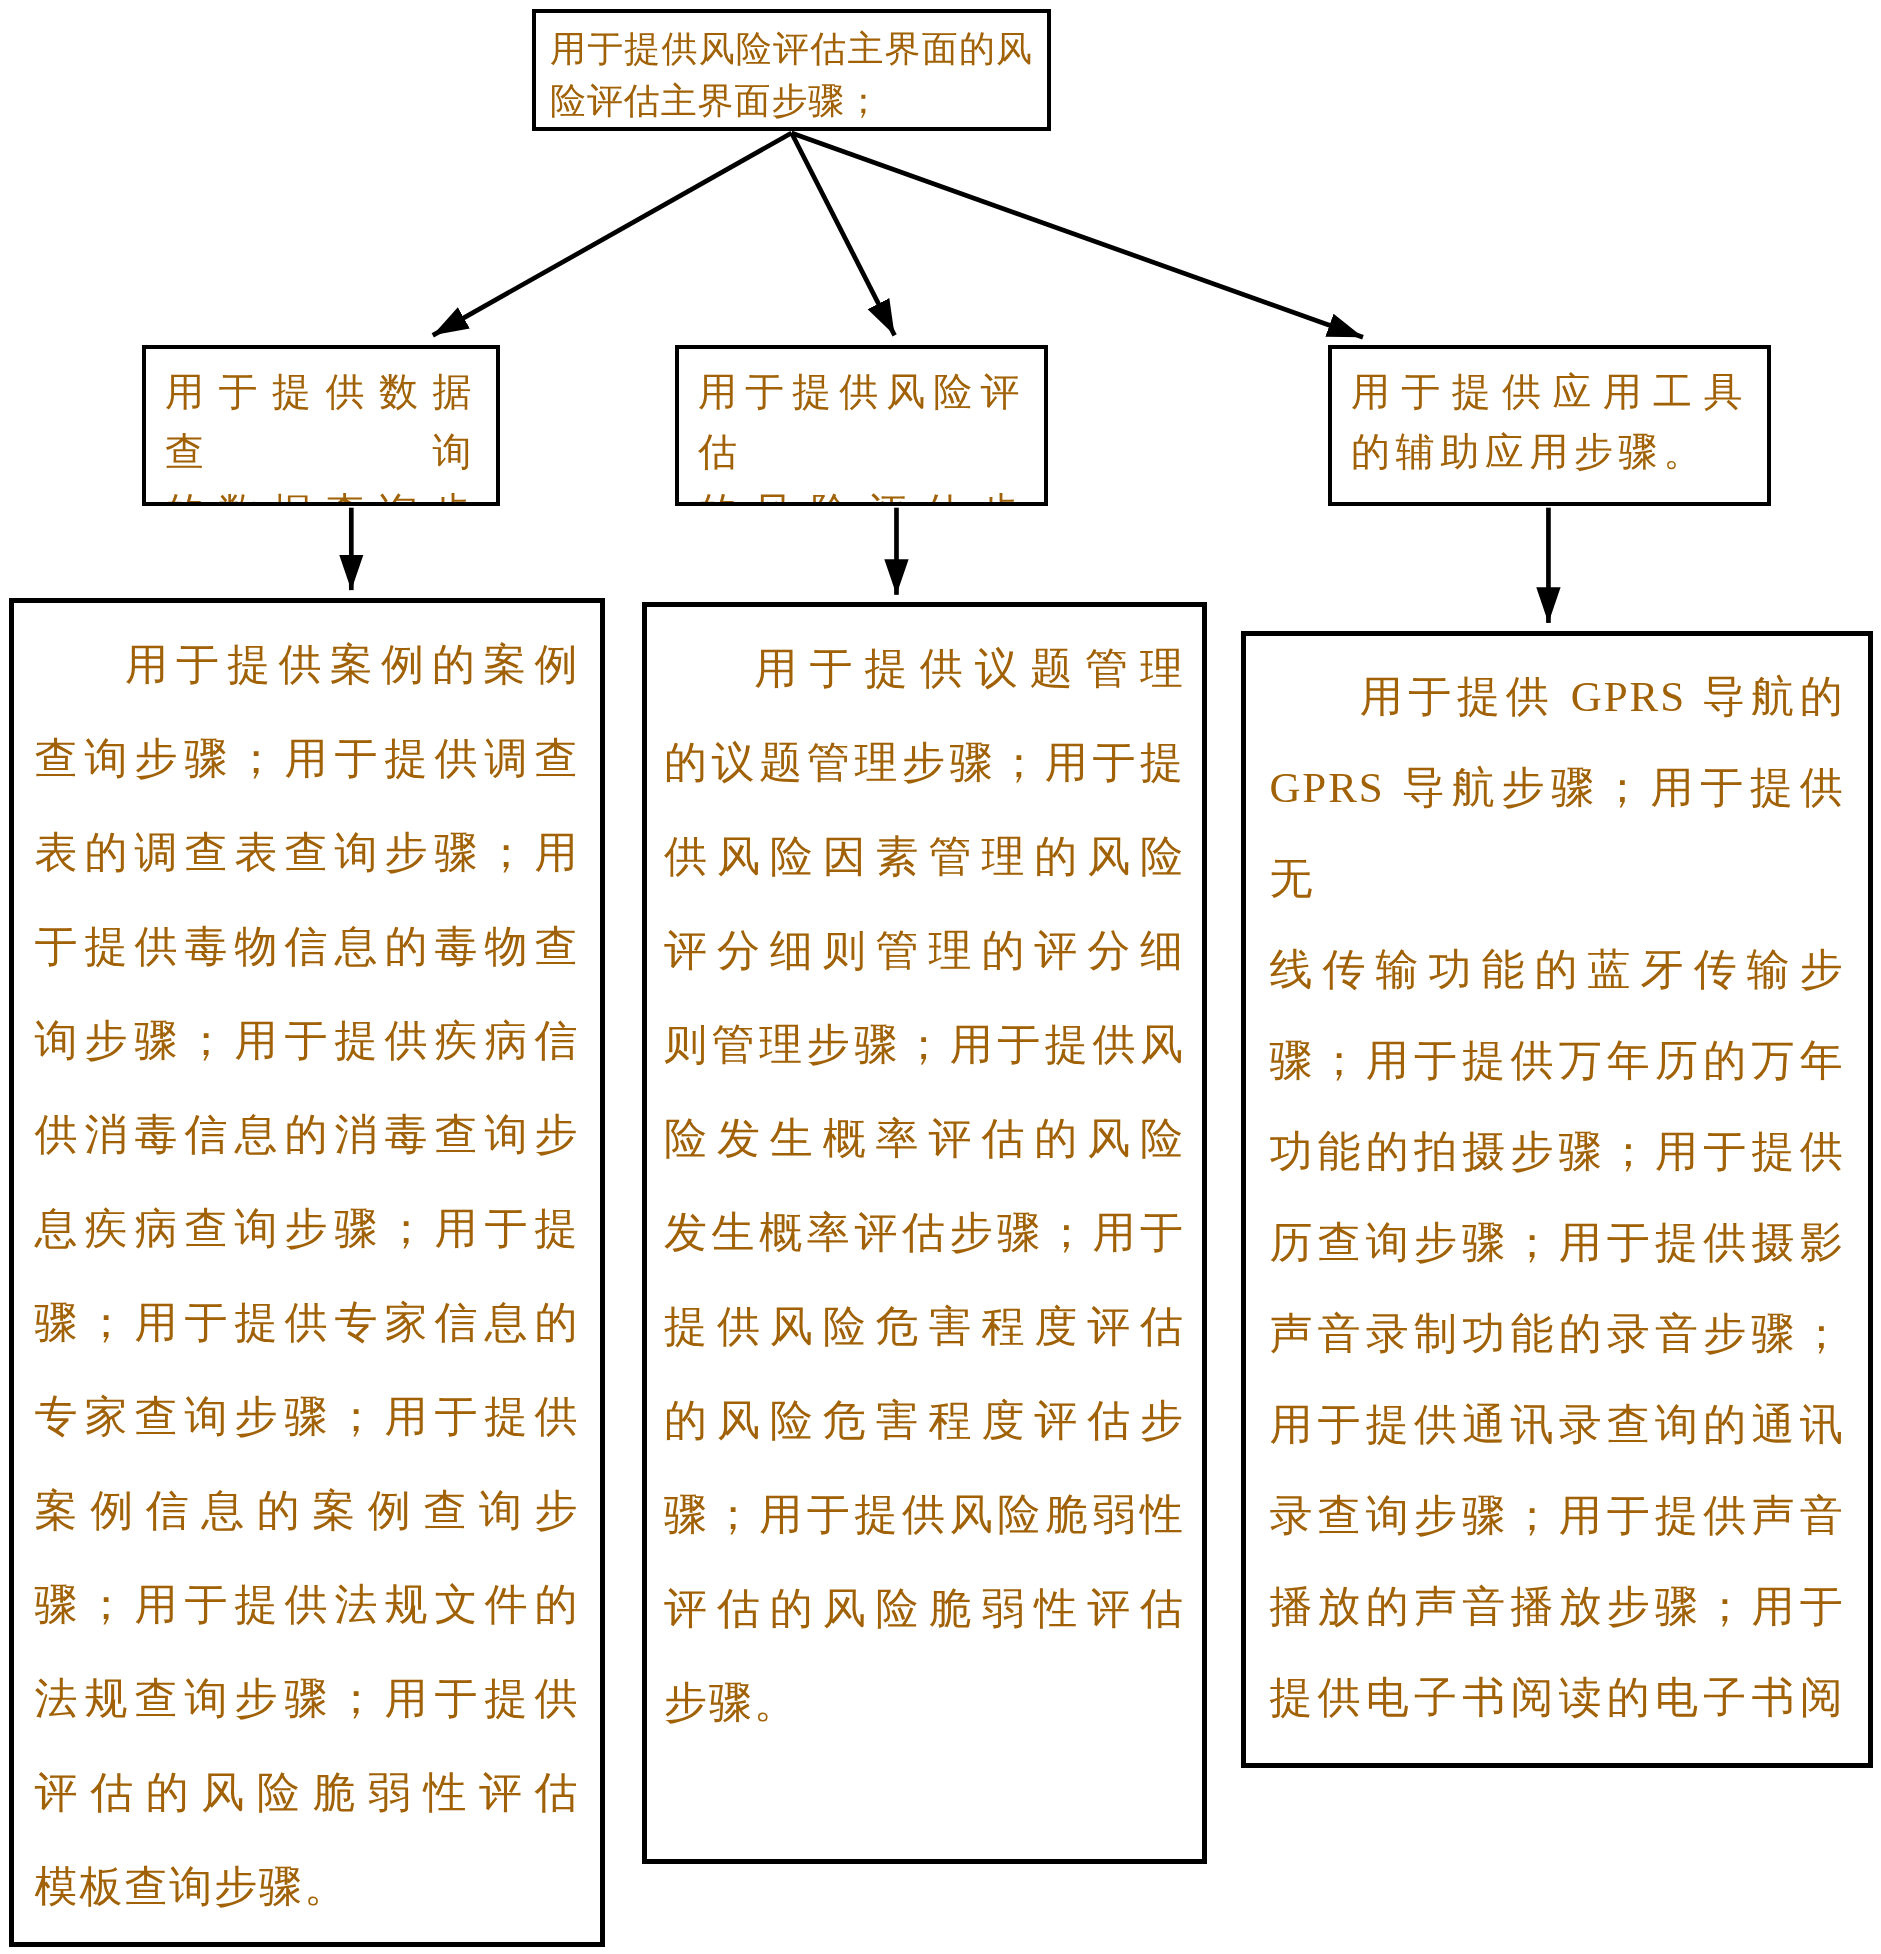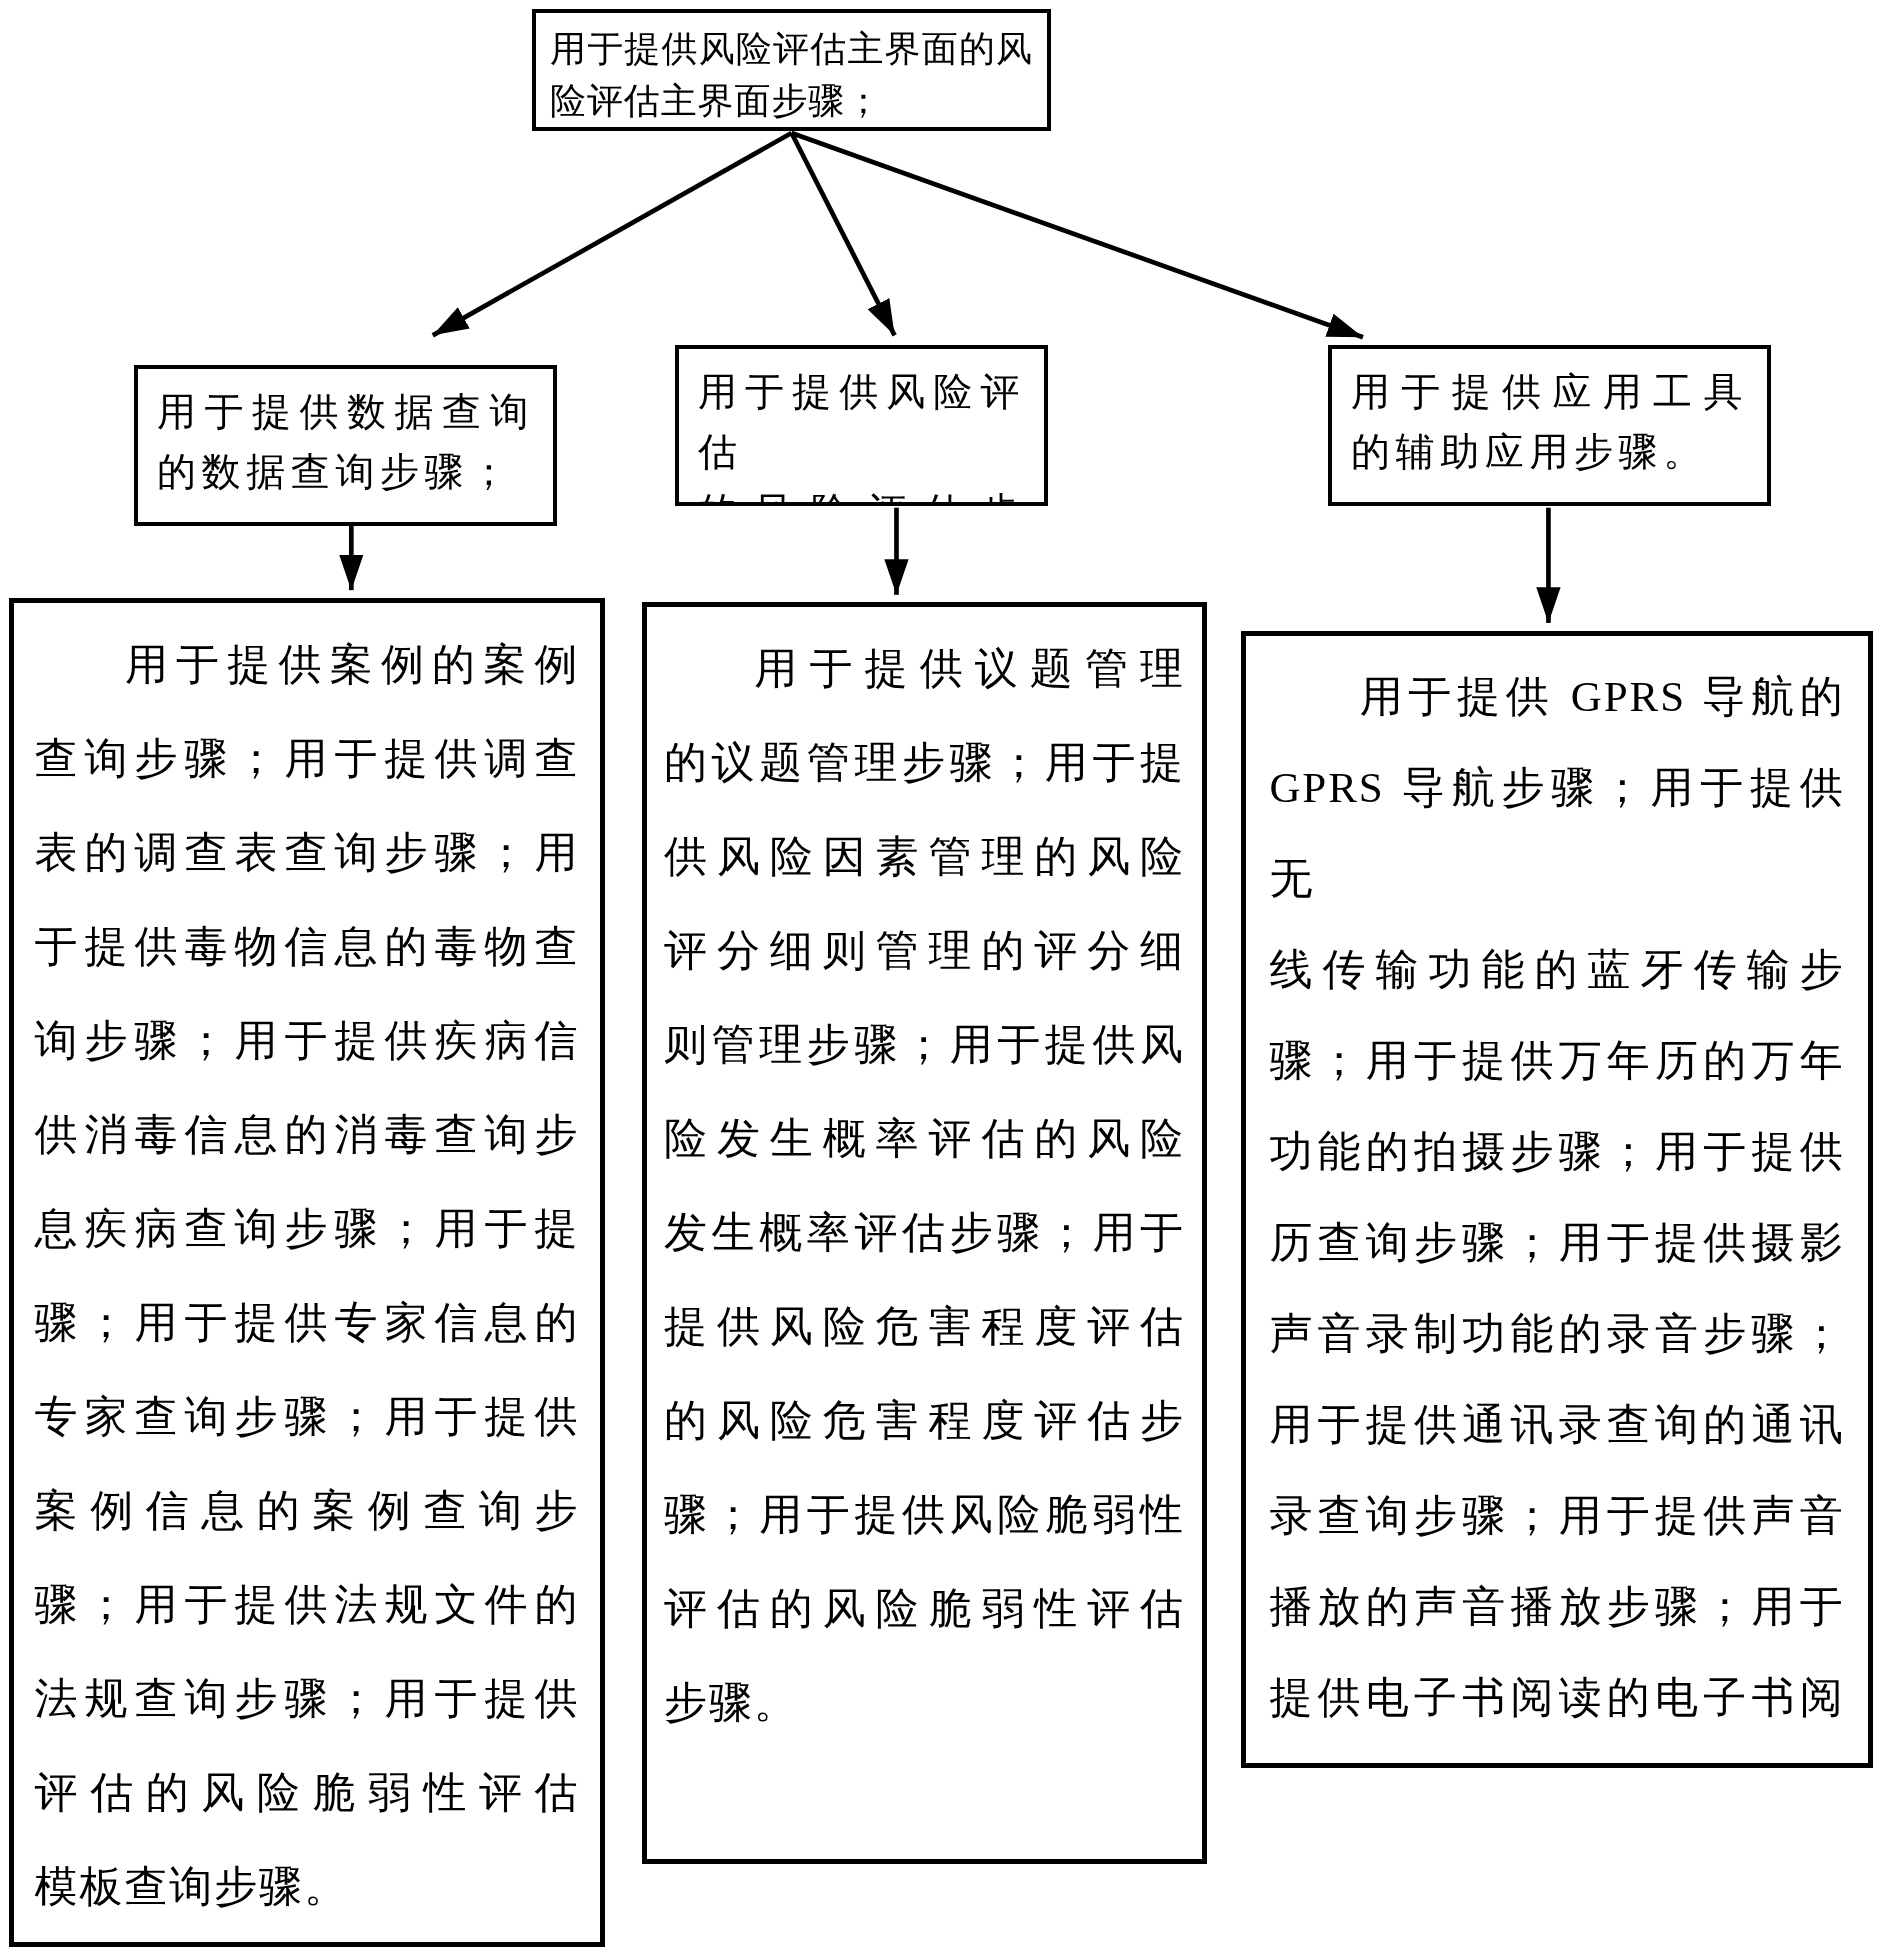--- a/index.html
+++ b/index.html
@@ -2,40 +2,40 @@
 <html style="font-size:15px"><head>
 <meta charset="utf-8">
 <style>
   html, body { margin: 0; padding: 0; background: #ffffff; }
   .canvas {
     position: relative;
     width: 1881px;
     height: 1954px;
     background: #ffffff;
     font-family: "Liberation Serif", "DejaVu Serif", serif;
-    color: #000000;
+    color: #a16207;
   }
   .box {
     position: absolute;
     border: 4.7px solid #000000;
     background: #ffffff;
     box-sizing: border-box;
     overflow: hidden;
   }
   .box-root {
     left: 532px; top: 9.4px; width: 519px; height: 122px;
     padding: 9.4px 14px 0 14px;
     font-size: 36px; line-height: 52px; letter-spacing: 0.9px;
   }
   .box-l2 {
     top: 345px; height: 161px;
     padding: 13px 19px 0 19px;
     font-size: 39px; line-height: 60px; letter-spacing: 5.6px;
   }
-  .box-l2-left   { left: 134px;  width: 423px; margin-top: 20px; }
+  .box-l2-left   { left: 142px;  width: 358px; }
   .box-l2-middle { left: 675px;  width: 373px; }
   .box-l2-right  { left: 1328px; width: 443px; }
   .box-l3 {
     border-width: 5.6px;
     font-size: 43px; letter-spacing: 1.9px;
   }
   .box-l3-left   { left: 9px;   top: 598px; width: 596px; height: 1349px; padding: 15px 20.6px 0 20.6px; line-height: 94px; }
   .box-l3-middle { left: 642px;  top: 602px; width: 565px; height: 1262px; padding: 15px 17px 0 17px; line-height: 94px; }
   .box-l3-right  { left: 1241px; top: 631px; width: 632px; height: 1137px; padding: 15px 23.4px 0 23.4px; line-height: 91px; }
   .jline {

